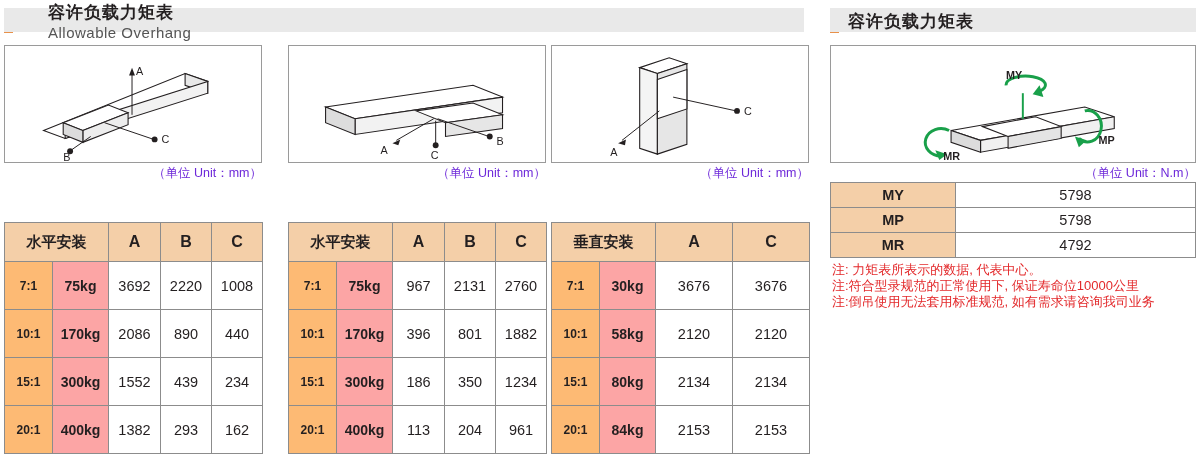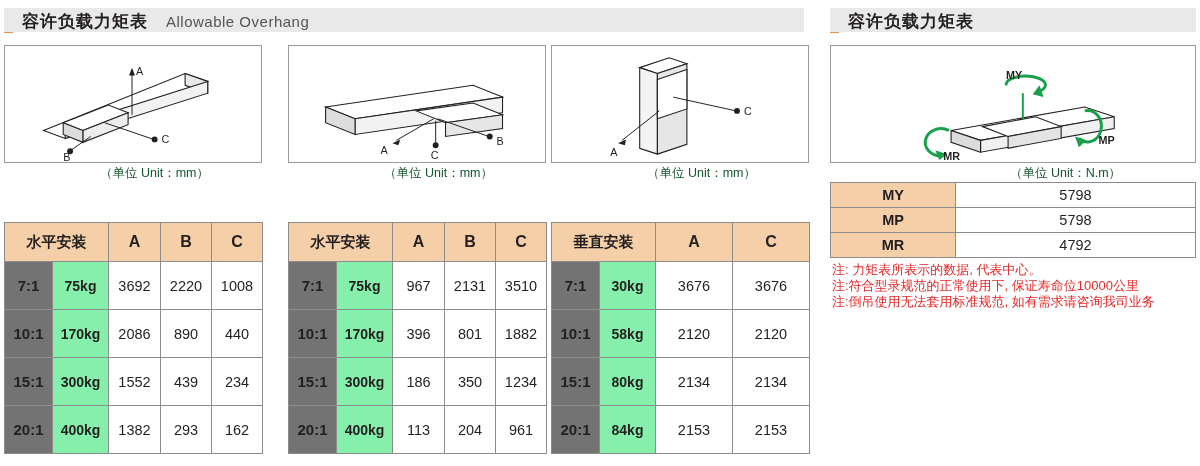--- a/index.html
+++ b/index.html
@@ -42,31 +42,32 @@
     height: 24px;
     background: #e9e9e9;
     z-index: 0;
   }
   .sec-header .titles {
     position: relative;
     z-index: 1;
     display: flex;
     align-items: baseline;
     white-space: nowrap;
+    flex-direction: column;
   }
   .sec-header .cn {
     font-size: 17px;
     font-weight: bold;
     color: #231f20;
     letter-spacing: 1px;
   }
   .sec-header .en {
     font-size: 15px;
     color: #555;
-    margin-left: 18px;
+    margin-left: 26px;
     letter-spacing: 0.5px;
   }
 
   #sec-left-header  { left: 4px;  top: 8px; width: 800px; }
   #sec-right-header { left: 830px; top: 8px; width: 366px; }
 
   
   .fig-panel {
     position: absolute;
     border: 1px solid #9a9a9a;
@@ -74,22 +75,22 @@
     box-sizing: border-box;
   }
   #fig1 { left: 4px;   top: 45px; width: 258px; height: 118px; }
   #fig2 { left: 288px; top: 45px; width: 258px; height: 118px; }
   #fig3 { left: 551px; top: 45px; width: 258px; height: 118px; }
   #fig4 { left: 830px; top: 45px; width: 366px; height: 118px; }
 
   .unit-label {
     position: absolute;
     font-size: 12.5px;
-    color: #14532d;
-    text-align: left;
+    color: #6d28d9;
+    text-align: right;
     white-space: nowrap;
   }
   #unit1 { left: 100px; top: 165px; width: 162px; }
   #unit2 { left: 384px; top: 165px; width: 162px; }
   #unit3 { left: 647px; top: 165px; width: 162px; }
   #unit4 { left: 1010px; top: 165px; width: 186px; }
 
   
   table.data {
     position: absolute;
@@ -110,26 +111,26 @@
     background: #f4cfa8;
     font-size: 15px;
     font-weight: bold;
     height: 38px;
   }
   table.data .hdr.letter {
     font-weight: bold;
     font-size: 16px;
   }
   table.data .ratio {
-    background: #737373;
-    font-size: 15px;
+    background: #fdba74;
+    font-size: 12px;
     font-weight: bold;
   }
   table.data .load {
-    background: #86efac;
+    background: #fca5a5;
     font-size: 14px;
     font-weight: bold;
   }
   table.data tbody tr { height: 48px; }
 
   #tbl1 { left: 4px;   top: 182px; width: 258px; }
   #tbl2 { left: 288px; top: 182px; width: 258px; }
   #tbl3 { left: 551px; top: 182px; width: 258px; padding-left: 20px; }
 
   
@@ -351,21 +352,21 @@
         <th class="hdr letter">B</th>
         <th class="hdr letter">C</th>
       </tr>
     </thead>
     <tbody>
       <tr>
         <td class="ratio">7:1</td>
         <td class="load">75kg</td>
         <td>967</td>
         <td>2131</td>
-        <td>3510</td>
+        <td>2760</td>
       </tr>
       <tr>
         <td class="ratio">10:1</td>
         <td class="load">170kg</td>
         <td>396</td>
         <td>801</td>
         <td>1882</td>
       </tr>
       <tr>
         <td class="ratio">15:1</td>

